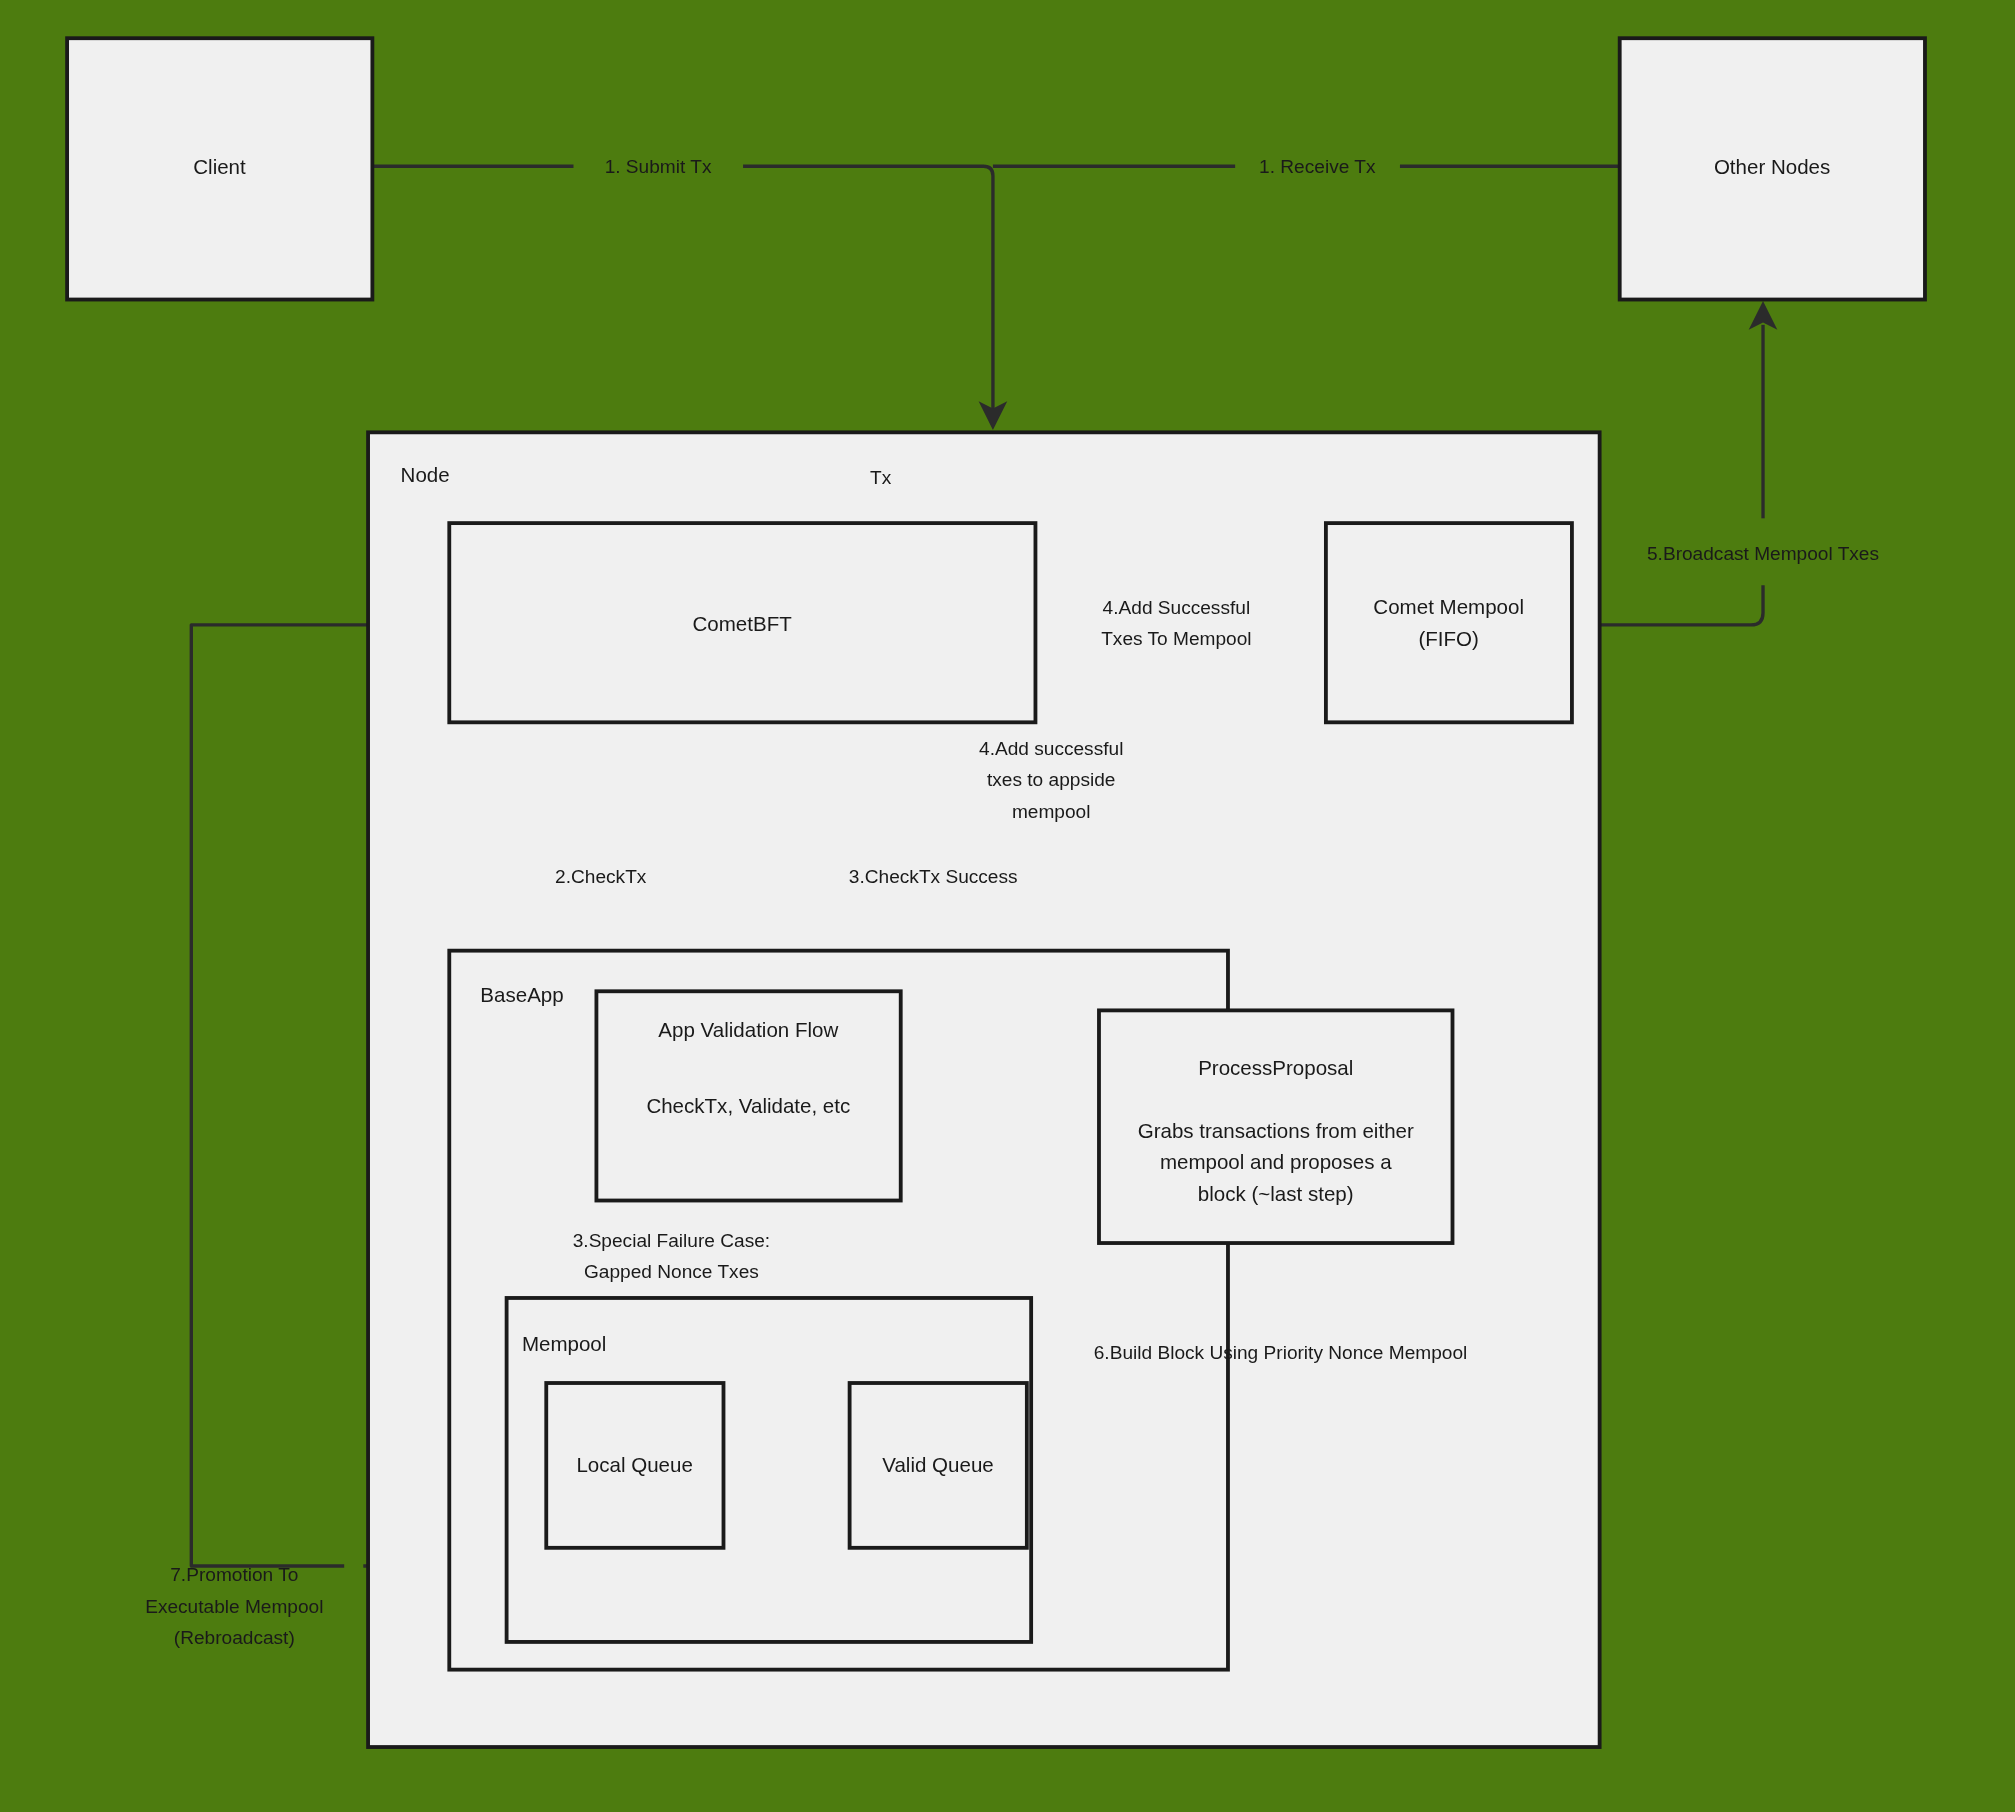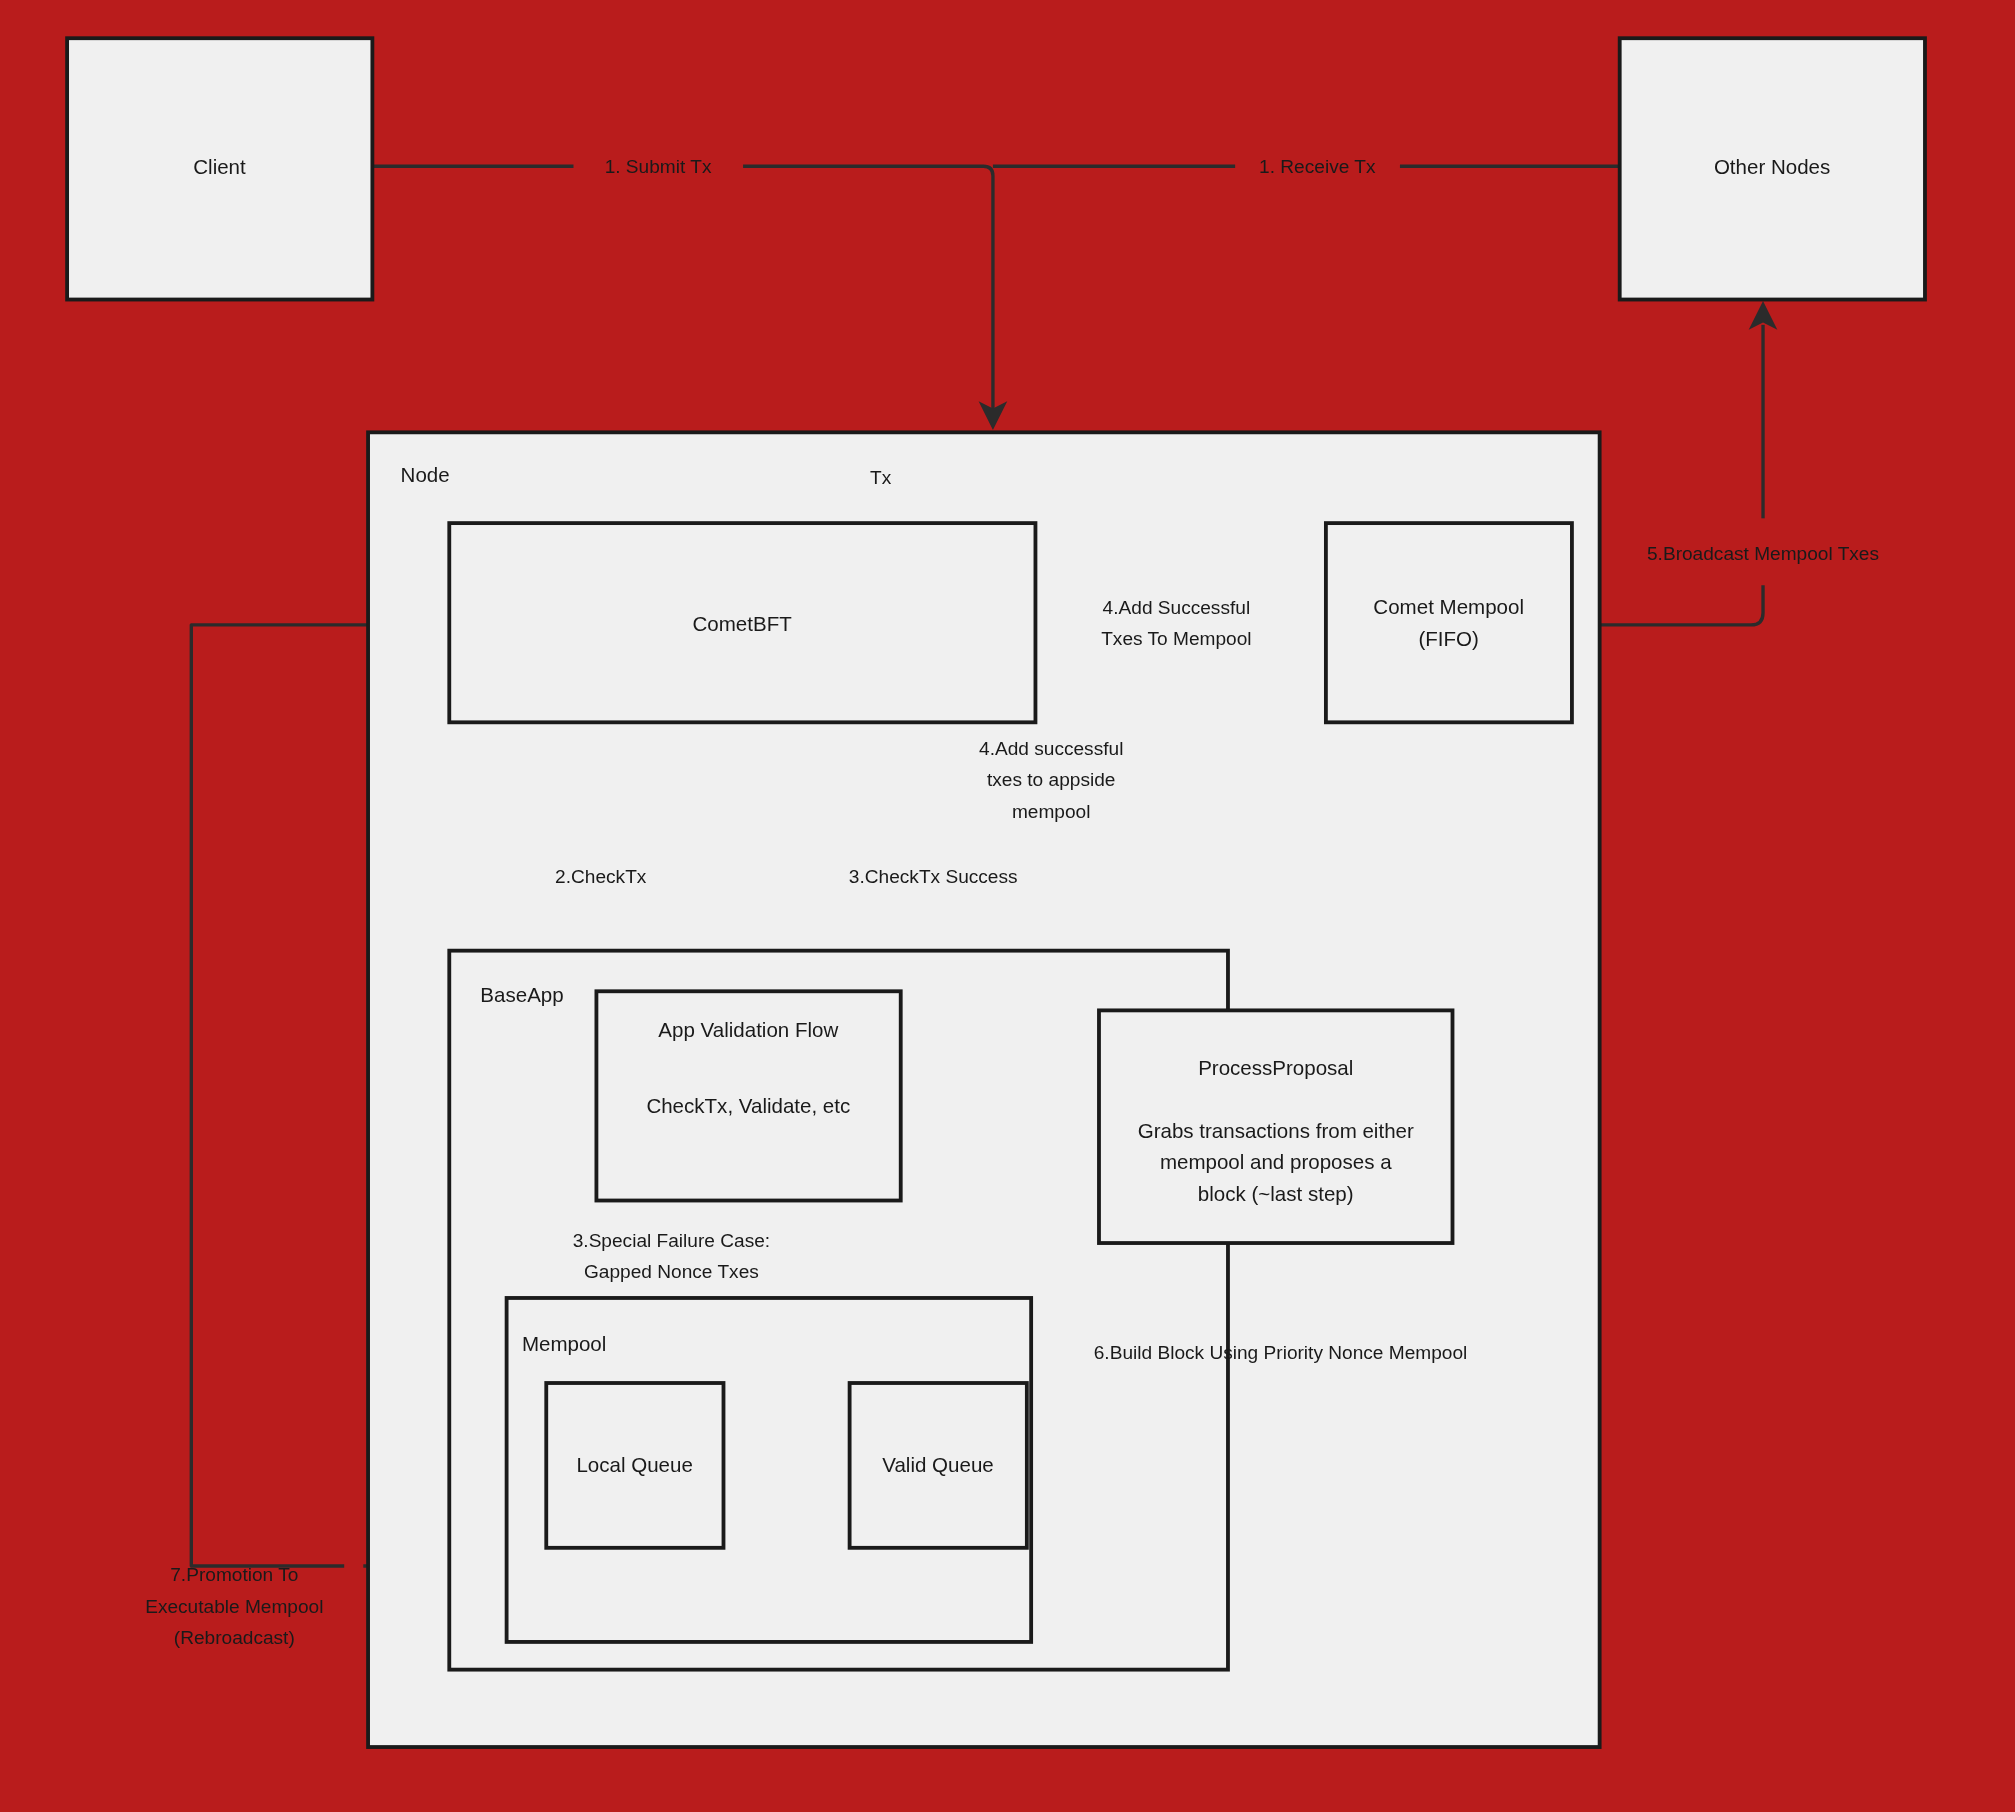--- a/index.html
+++ b/index.html
@@ -10,21 +10,21 @@
   body {
     width: 2015px;
     height: 1812px;
     font-family: "Liberation Sans", sans-serif;
     overflow: hidden;
   }
   #diagram-root {
     position: relative;
     width: 2015px;
     height: 1812px;
-    background: #b91c1c;
+    background: #4d7c0f;
   }
   svg.layer {
     position: absolute;
     top: 0;
     left: 0;
     width: 2015px;
     height: 1812px;
   }
   .box-rect {
     fill: #f0f0f0;

